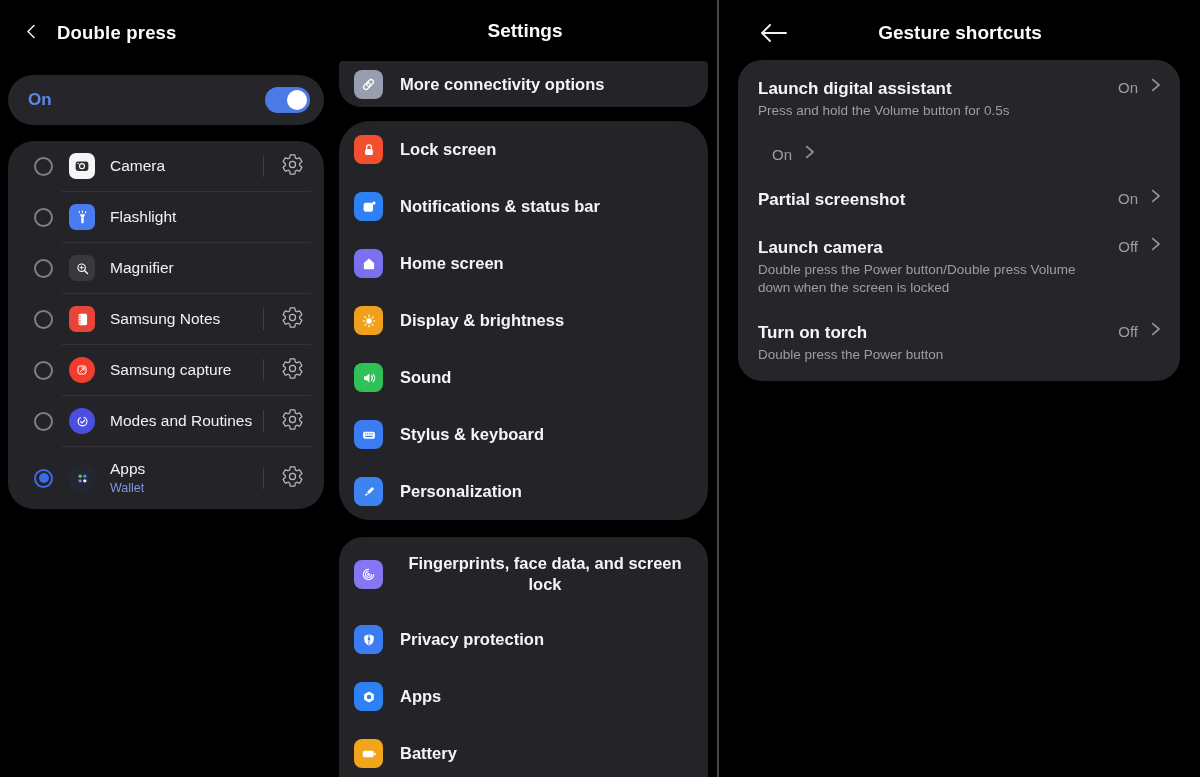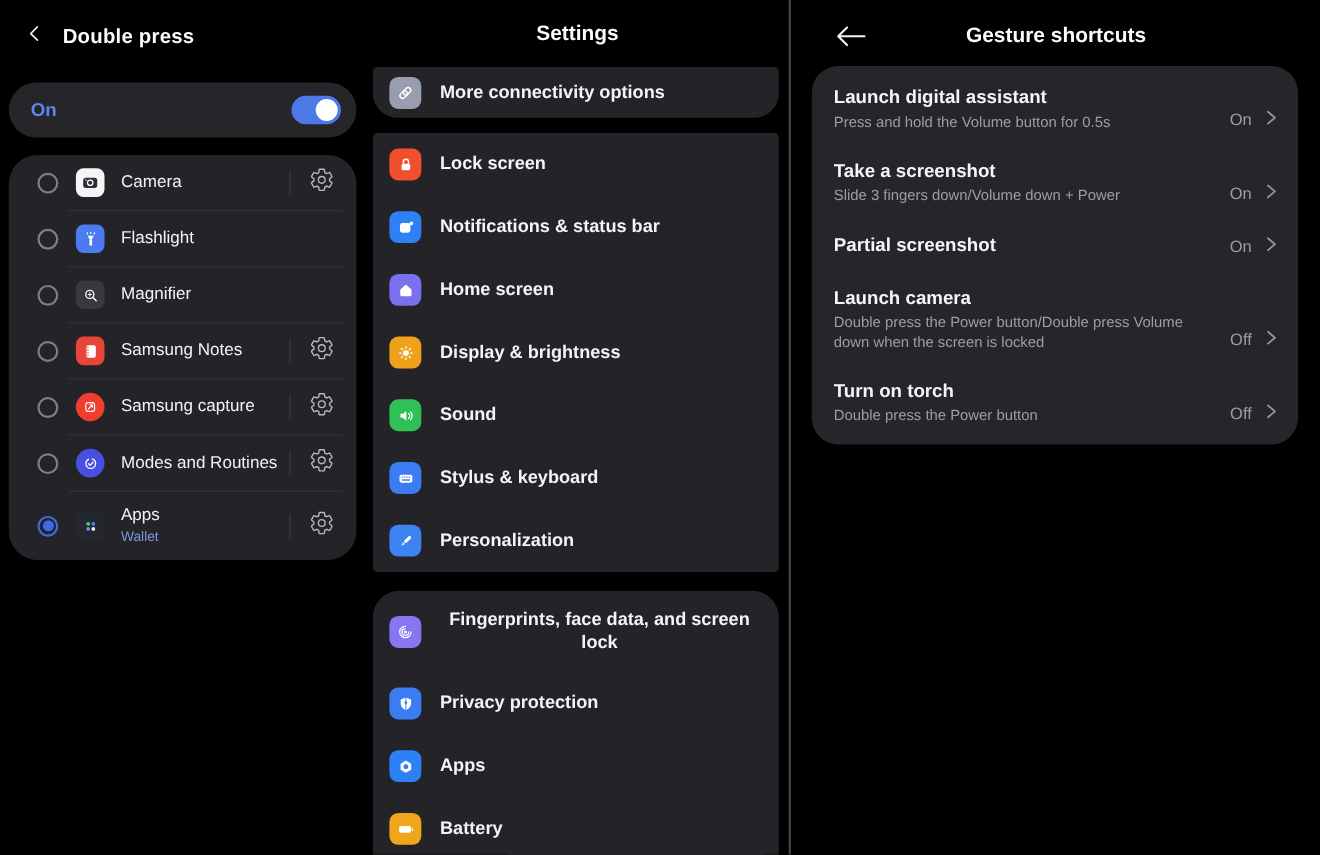--- a/index.html
+++ b/index.html
@@ -40,32 +40,32 @@
   .app-icon.round { border-radius:50%; }
   .opt-label { margin-left:15px; color:#f2f2f3; font-size:15.5px; flex:1; line-height:1.2; }
   .opt-sub { color:#7f95dd; font-size:12.5px; margin-top:2px; }
   .gear-wrap { margin-left:auto; display:flex; align-items:center; }
   .vdiv { width:1px; height:22px; background:#3d3d42; margin-right:17px; }
   .hdivider { height:1px; background:#343438; margin:0 13px 0 54px; }
 
   
   .mid-card { margin:0 10px 0 7px; background:#242428; }
   .mid-card.first { border-radius:4px 4px 22px 22px; margin-top:0; }
-  .mid-card.second { border-radius:4px; margin-top:14px; }
+  .mid-card.second { border-radius:31px; margin-top:14px; }
   .mid-card.third { border-radius:24px 24px 0 0; margin-top:17px; height:260px; }
   .set-row { display:flex; align-items:center; height:57px; padding:0 18px 0 15px; }
   .set-row.one { height:46px; }
   .set-row.tall2 { height:74px;text-align:center; }
   .set-icon { width:29px; height:29px; border-radius:8px; flex:none;
               display:flex; align-items:center; justify-content:center; }
   .set-label { margin-left:17px; color:#f4f4f5; font-size:16.5px; font-weight:700; line-height:1.25; }
 
   
   .g-card { margin:0 20px 0 18px; background:#26262a; border-radius:24px; padding:5px 0; }
-  .g-row { display:flex; align-items:flex-end; padding:12px 18px 12px 20px; }
+  .g-row { display:flex; align-items:flex-start; padding:12px 18px 12px 20px; }
   .g-text { flex:1; }
   .g-title { color:#f5f5f6; font-size:17px; font-weight:700; line-height:24px; }
   .g-sub { color:#9d9da2; font-size:13.5px; line-height:18px; margin-top:1px; }
   .g-right { display:flex; align-items:center; gap:11px; margin-left:14px; flex:none; }
   .g-value { color:#9d9da1; font-size:15px; }
 </style>
 </head>
 <body>
 
 <div class="stage">
@@ -390,24 +390,20 @@
         </div>
         <div class="g-right">
           <span class="g-value">On</span>
           <span><svg width="13" height="16" viewBox="0 0 14 16">
                 <path d="M4 2.2 l6.8 5.8 -6.8 5.8" stroke="#949498" stroke-width="1.8" fill="none" stroke-linecap="round" stroke-linejoin="round"></path>
               </svg></span>
         </div>
       </div>
 
       <div class="g-row">
-        <div class="g-text">
-          <div class="g-title">Take a screenshot</div>
-          <div class="g-sub">Slide 3 fingers down/Volume down + Power</div>
-        </div>
         <div class="g-right">
           <span class="g-value">On</span>
           <span><svg width="13" height="16" viewBox="0 0 14 16">
                 <path d="M4 2.2 l6.8 5.8 -6.8 5.8" stroke="#949498" stroke-width="1.8" fill="none" stroke-linecap="round" stroke-linejoin="round"></path>
               </svg></span>
         </div>
       </div>
 
       <div class="g-row">
         <div class="g-text">

